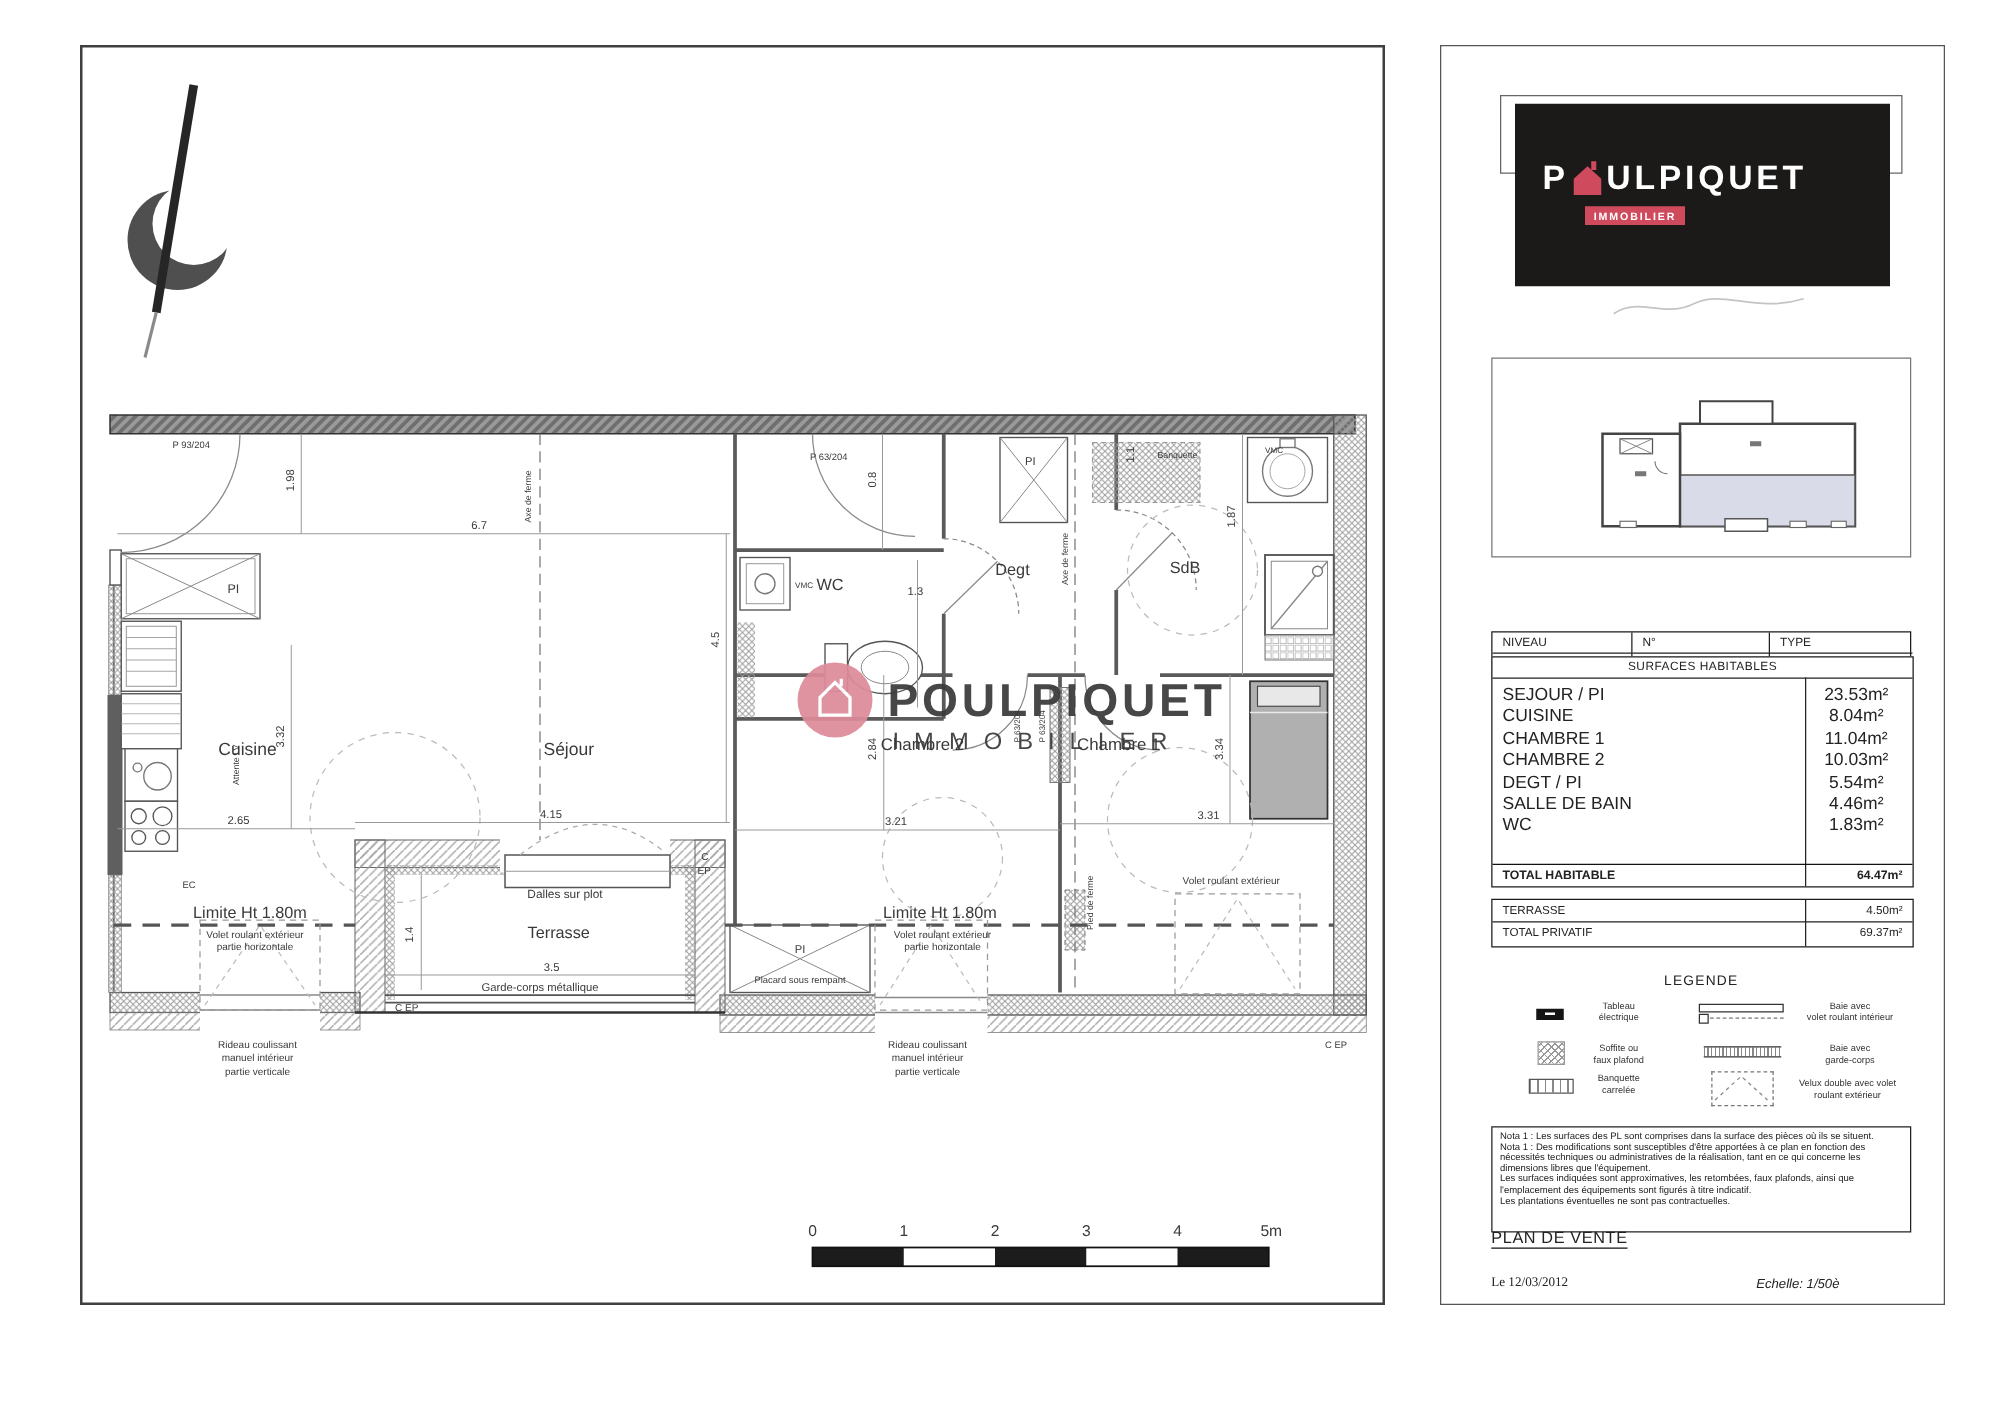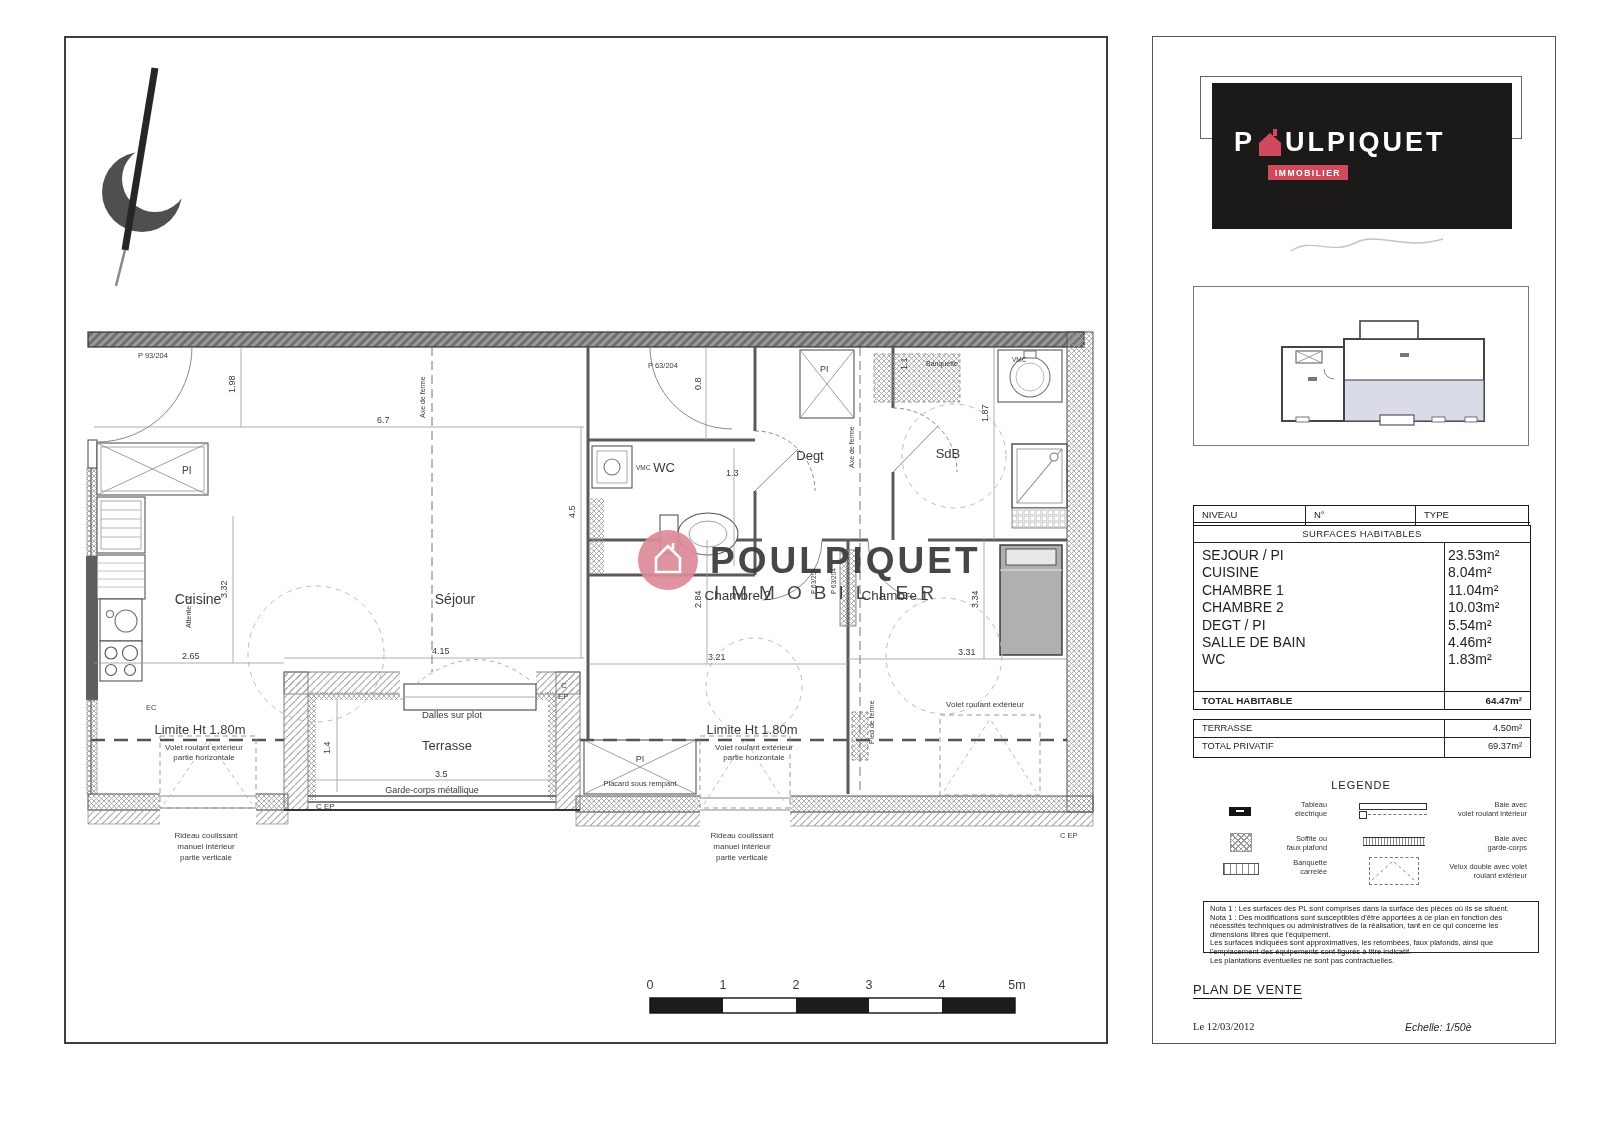--- a/index.html
+++ b/index.html
@@ -29,53 +29,53 @@
   .tbl{border:1.6px solid #1a1a1a;background:#fff;}
   .info-tbl{left:40px;top:440px;width:336px;height:38px;display:grid;grid-template-columns:112px 110px 114px;grid-template-rows:17px 21px;margin-top:28px;}
   .info-h{font-size:9.5px;line-height:17px;padding-left:8px;border-right:1px solid #222;border-bottom:1px solid #222;}
   .info-h:nth-child(3){border-right:none;}
   .info-v{font-weight:bold;font-size:11px;line-height:20px;padding-left:8px;border-right:1px solid #222;}
   .info-v:last-child{border-right:none;}
 
   .surf-tbl{left:40px;top:488px;width:336px;height:183px;position:absolute;}
   .surf-title{height:16px;line-height:16px;text-align:center;font-size:9.5px;border-bottom:1px solid #222;letter-spacing:.4px;}
   .srow{display:flex;justify-content:space-between;padding:0 8px;height:17.4px;line-height:17.4px;font-size:14px;}
-  .srow .v{width:74px;text-align:left;}
+  .srow .v{width:74px;text-align:center;}
   .surf-body{margin-top:4px;}
   .vline{position:absolute;left:250px;top:16px;bottom:0;width:1px;background:#222;}
   .total-row{position:absolute;left:0;right:0;bottom:0;height:18px;border-top:1.8px solid #111;display:flex;
     justify-content:space-between;font-weight:bold;font-size:9.8px;line-height:18px;padding:0 8px;box-sizing:border-box;gap:48px;}
   .total-row .v{width:74px;text-align:right;}
 
   .priv-tbl{left:40px;top:682px;width:336px;height:37px;position:absolute;}
   .prow{display:flex;justify-content:space-between;padding:0 8px;height:17.4px;line-height:17.4px;font-size:9.3px;}
   .prow:first-child{border-bottom:1px solid #222;}
   .prow .v{width:74px;text-align:right;}
   .priv-tbl .vline{top:0;}
 
   .legend-title{left:40px;top:742px;width:336px;text-align:center;font-size:11px;letter-spacing:1px;}
   .legend-body{left:40px;top:760px;width:336px;height:130px;}
-  .lg-lab{position:absolute;font-size:7.4px;line-height:8.6px;text-align:right;color:#333;}
+  .lg-lab{position:absolute;font-size:7.4px;line-height:8.6px;text-align:center;color:#333;}
 
   .lg-ico-tableau{position:absolute;width:22px;height:9px;background:#151515;}
   .lg-ico-tableau::after{content:"";position:absolute;left:7px;top:3px;width:8px;height:2px;background:#fff;}
   .lg-ico-soffite{position:absolute;width:20px;height:17px;border:1px solid #999;
     background:repeating-linear-gradient(45deg,#999 0 1px,transparent 1px 4px),
                repeating-linear-gradient(-45deg,#999 0 1px,transparent 1px 4px);}
   .lg-ico-banq{position:absolute;width:34px;height:10px;border:1px solid #555;
     background:repeating-linear-gradient(90deg,#888 0 1px,transparent 1px 6px);}
   .lg-ico-baie1{position:absolute;width:68px;height:14px;}
   .b1top{position:absolute;left:0;top:0;right:0;height:5px;border:1px solid #333;}
   .b1sq{position:absolute;left:0;top:8px;width:6px;height:6px;border:1px solid #333;}
   .b1dash{position:absolute;left:9px;top:11px;right:0;border-top:1px dashed #777;}
   .lg-ico-baie2{position:absolute;width:62px;height:7px;border-top:1.6px solid #333;border-bottom:1.6px solid #333;
     background:repeating-linear-gradient(90deg,#888 0 1px,transparent 1px 3px);}
   .lg-ico-velux{position:absolute;width:48px;height:26px;border:1.2px dashed #777;}
 
-  .notes-box{left:50px;top:864px;width:336px;height:52px;border:1.5px solid #222;padding:3px 6px;
+  .notes-box{left:40px;top:864px;width:336px;height:85px;border:1.5px solid #222;padding:3px 6px;
     font-size:7.6px;line-height:8.6px;color:#222;}
   .pdv{left:40px;top:945px;font-weight:normal;font-size:13px;letter-spacing:.5px;border-bottom:1.6px solid #111;padding-bottom:1px;}
   .foot-date{left:40px;top:984px;font-size:10.5px;font-family:Liberation Serif, serif;}
   .foot-scale{left:252px;top:984px;width:124px;text-align:left;font-size:10.5px;font-style:italic;}
 </style>
 </head>
 <body>
 
 <div class="abs sheet"></div>
 

